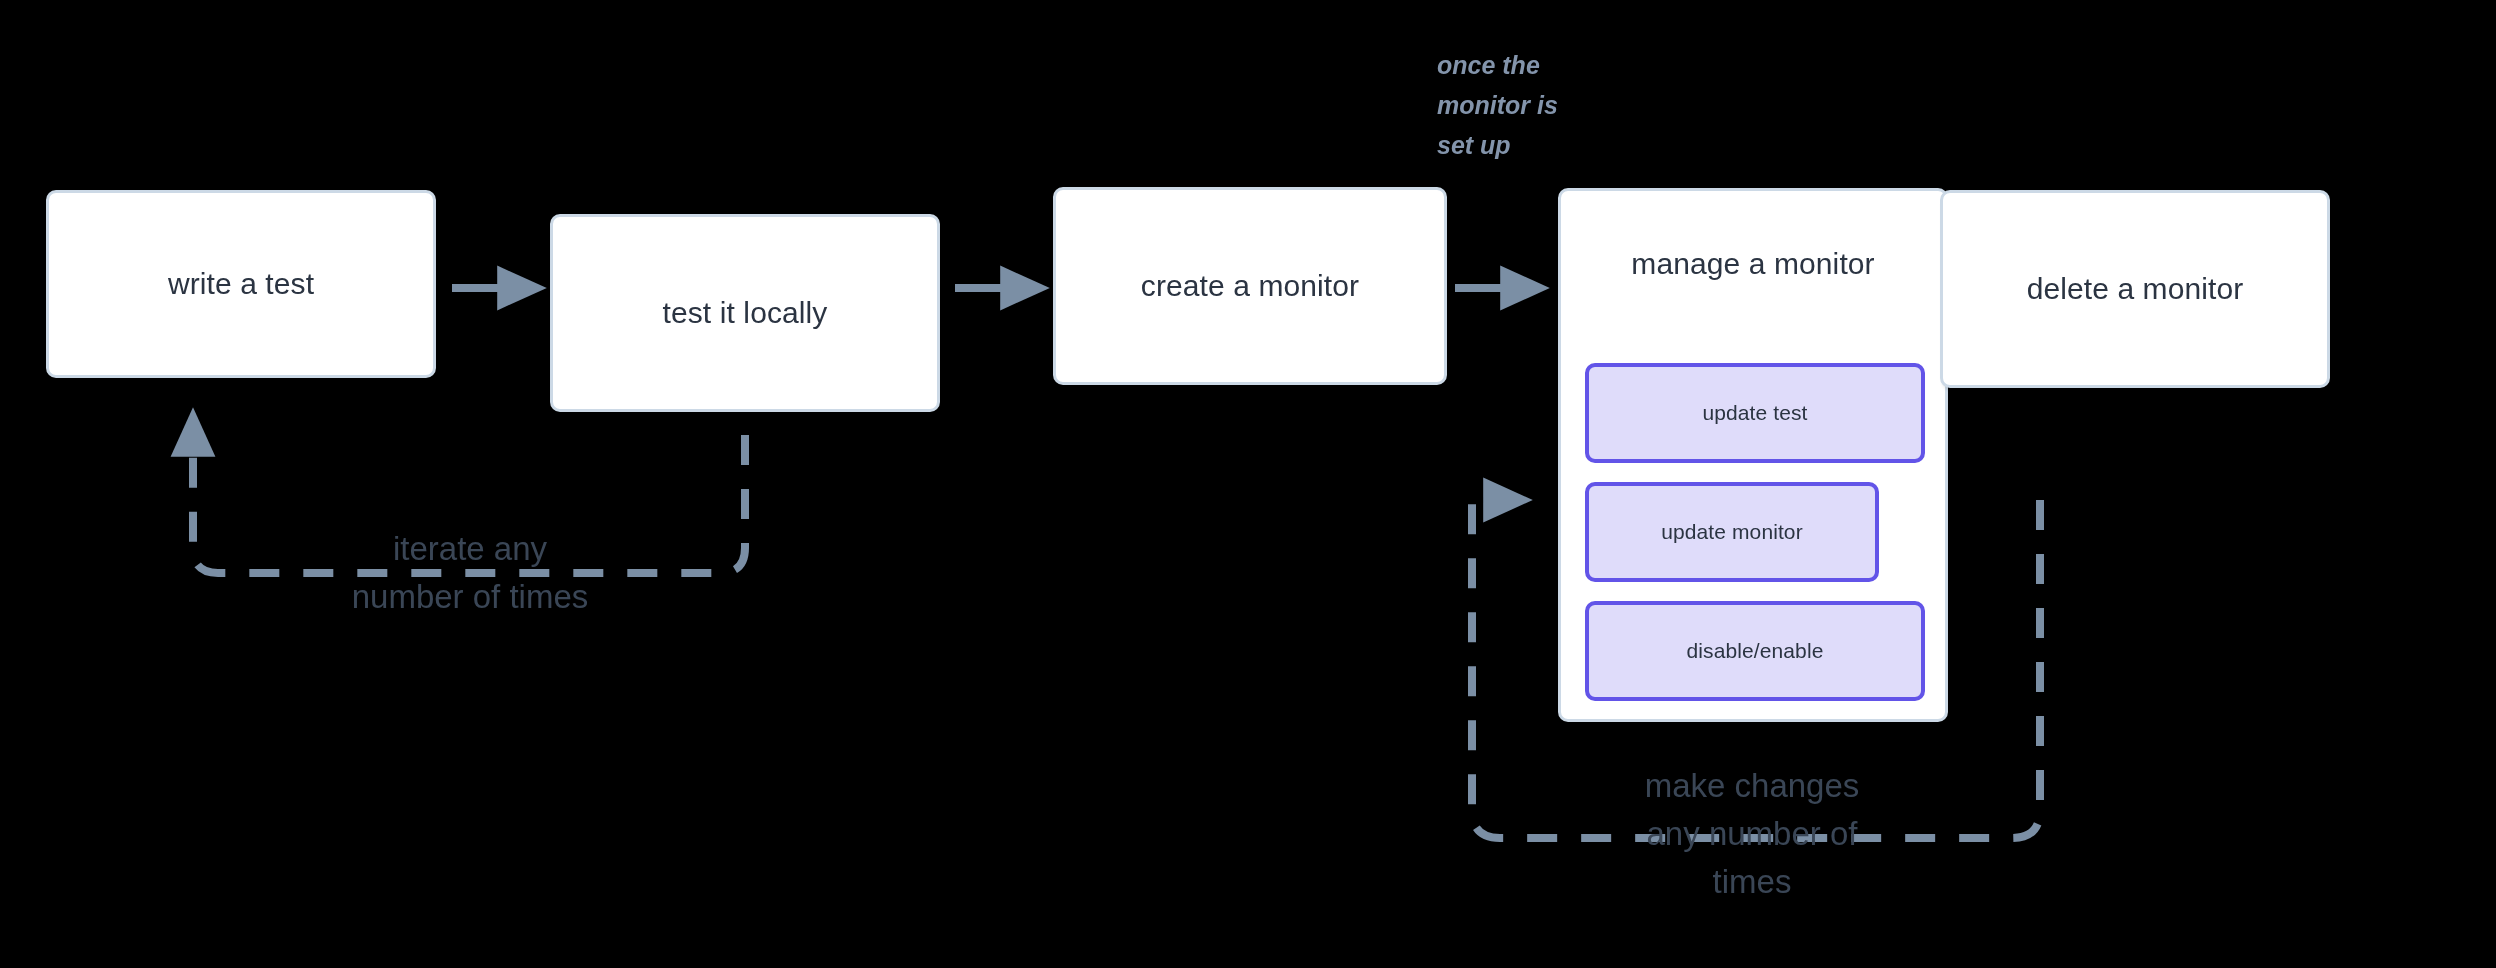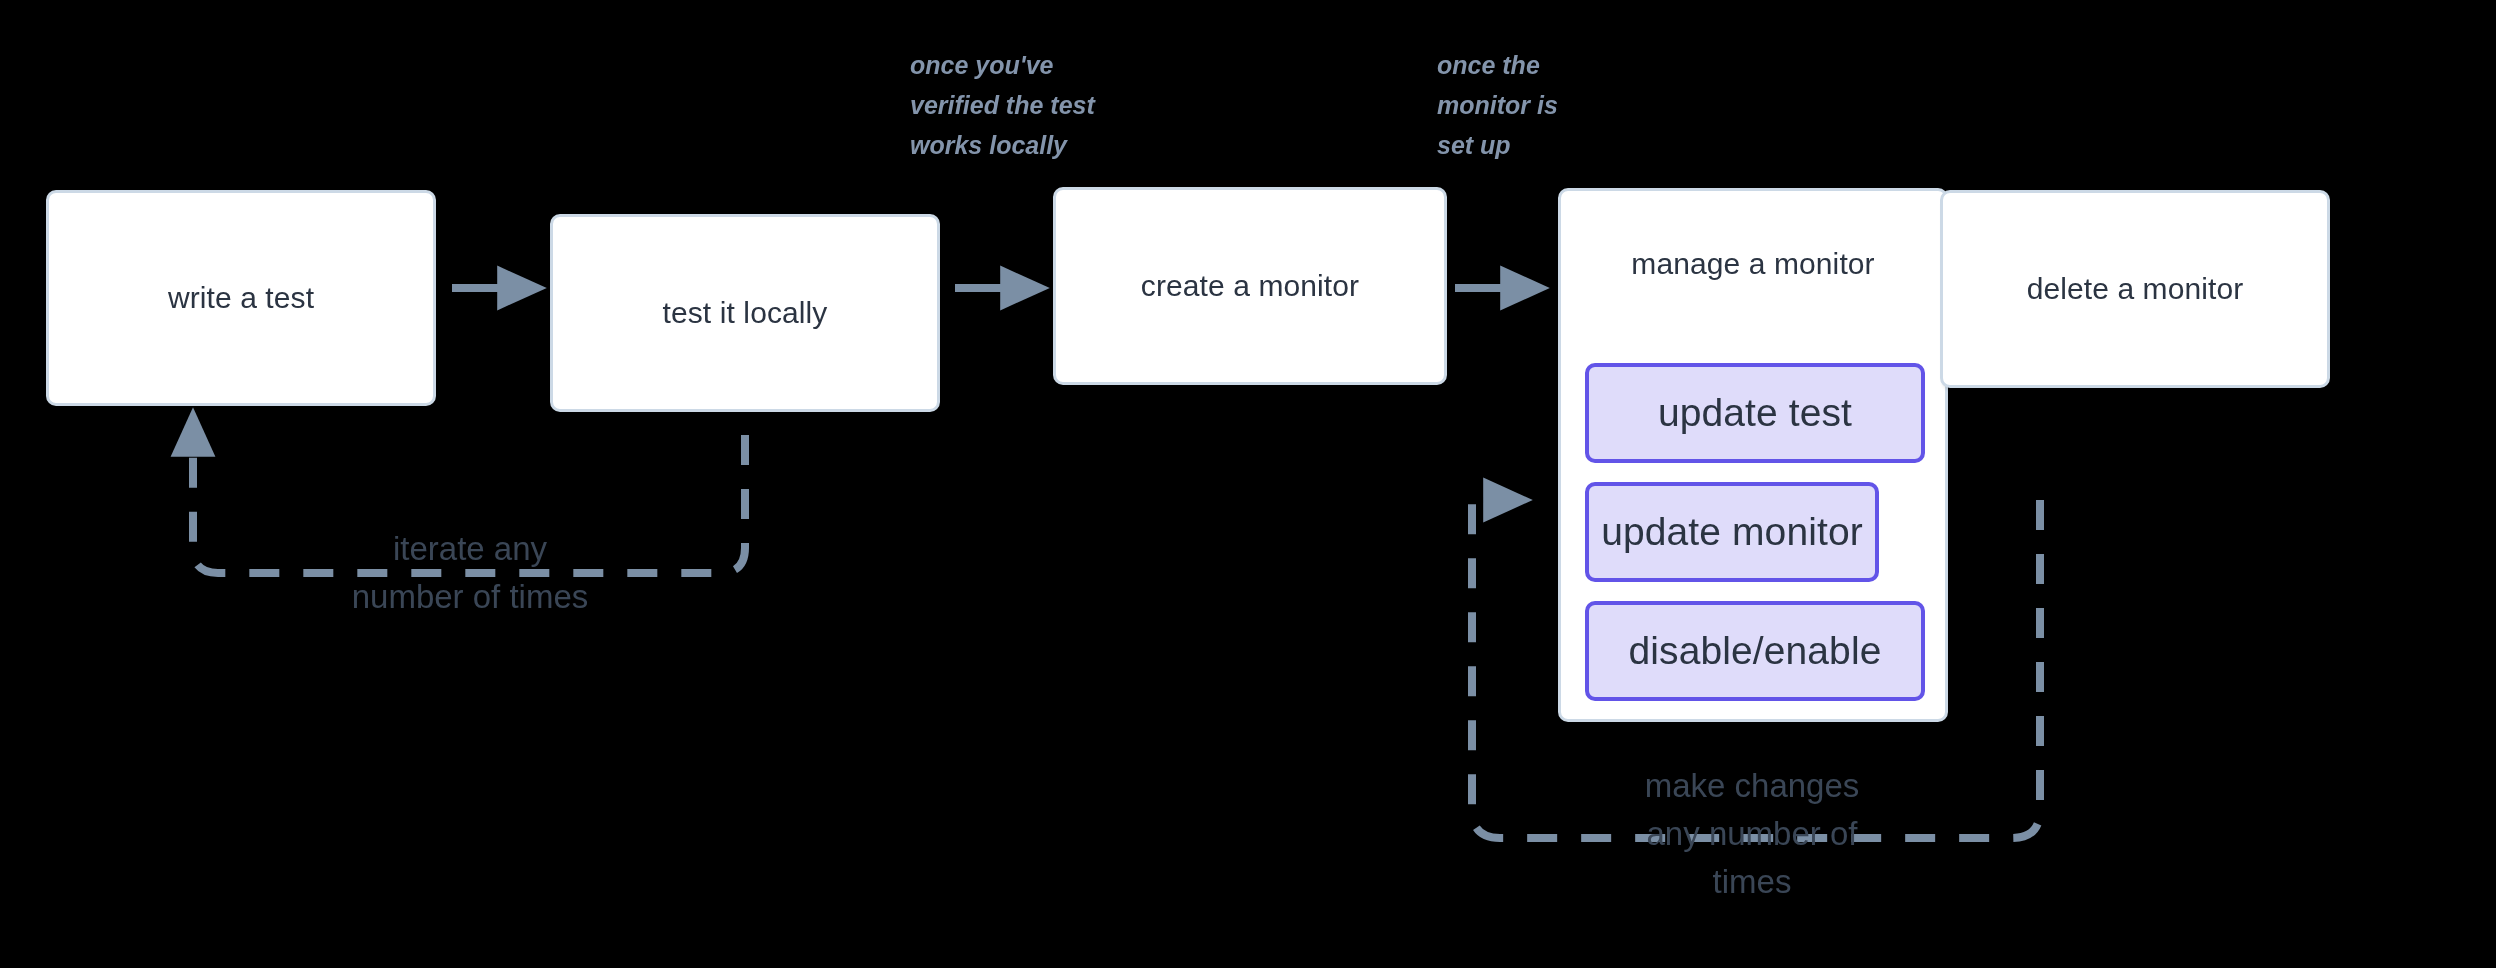--- a/index.html
+++ b/index.html
@@ -53,21 +53,21 @@
     background: #dfdcfa;
     border: 4px solid #6254e8;
     border-radius: 10px;
     box-sizing: border-box;
     display: flex;
     align-items: center;
     justify-content: center;
   }
   .subnode span {
     color: #2b3442;
-    font-size: 39px;
+    font-size: 21px;
     letter-spacing: 0.1px;
   }
   .annot {
     position: absolute;
     color: #8394ab;
     font-size: 25px;
     line-height: 40px;
     white-space: pre-line;
   }
   .annot.italic {
@@ -114,21 +114,21 @@
 
     <g>
       <path d="M 745 381 L 745 548 Q 745 573 720 573 L 218 573 Q 193 573 193 548 L 193 420" fill="none" stroke="#7b8fa5" stroke-width="8" stroke-dasharray="30 24" stroke-linecap="butt" marker-end="url(#ah)"></path>
     </g>
 
     <g>
       <path d="M 2040 500 L 2040 810 Q 2040 838 2012 838 L 1500 838 Q 1472 838 1472 810 L 1472 503 Q 1472 500 1495 500 L 1520 500" fill="none" stroke="#7b8fa5" stroke-width="8" stroke-dasharray="30 24" stroke-linecap="butt" marker-end="url(#ah)"></path>
     </g>
   </svg>
 
-  <div class="node simple-node" style="left:46px; top:190px; width:390px; height:216px;">
+  <div class="node simple-node" style="left:46px; top:190px; width:390px; height:188px;">
     <div class="node-label">write a test</div>
   </div>
 
   <div class="node simple-node" style="left:550px; top:190px; width:390px; height:198px;margin-top:24px;">
     <div class="node-label">test it locally</div>
   </div>
 
   <div class="node simple-node" style="left:1053px; top:187px; width:394px; height:198px;">
     <div class="node-label">create a monitor</div>
   </div>
@@ -146,23 +146,20 @@
 
     <div class="subnode" style="left:24px; top:410px; width:340px; height:100px;">
       <span>disable/enable</span>
     </div>
   </div>
 
   <div class="node simple-node" style="left:1940px; top:190px; width:390px; height:198px;">
     <div class="node-label">delete a monitor</div>
   </div>
 
-  <div class="annot italic" style="left:910px; top:45px; width:330px;">once you've
-verified the test
-works locally</div>
 
   <div class="annot italic" style="left:1437px; top:45px; width:300px;">once the
 monitor is
 set up</div>
 
   <div class="annot loop" style="left:320px; top:525px; width:300px;">iterate any
 number of times</div>
 
   <div class="annot loop" style="left:1602px; top:762px; width:300px;">make changes
 any number of

